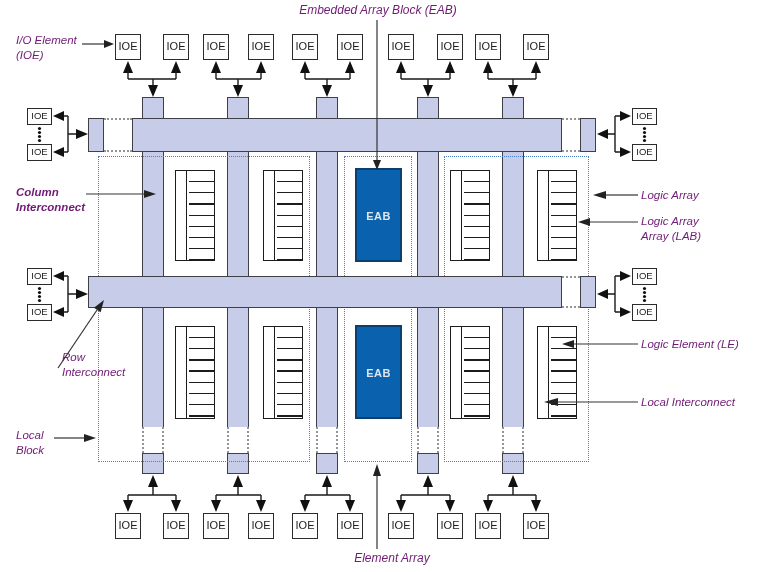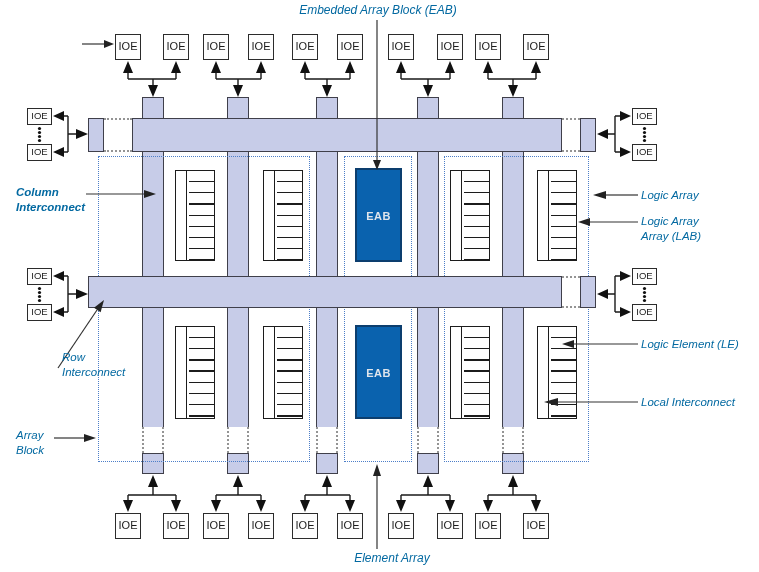--- a/index.html
+++ b/index.html
@@ -23,21 +23,21 @@
   
   .lab{position:absolute;width:40px;border:1.5px solid #1c1c1c;background:#fff;z-index:5;}
   .lab-strip{position:absolute;left:0;top:0;bottom:0;width:11px;border-right:1.5px solid #1c1c1c;}
   .lab-les{position:absolute;left:12.5px;top:0;right:0;bottom:0;
            background:repeating-linear-gradient(to bottom,transparent 0px,transparent 9.9px,#1c1c1c 9.9px,#1c1c1c 11.2px);}
   
   .eab{position:absolute;width:47px;height:94px;background:#0a62ae;border:2px solid #0c3e6e;
        color:#dfe5ec;font-size:11px;font-weight:bold;letter-spacing:.5px;text-align:center;z-index:5;}
   .eab span{display:block;margin-top:40px;}
   
-  .lbl{position:absolute;font-style:italic;font-size:11.5px;line-height:1.28;color:#0369a1;z-index:7;white-space:nowrap;}
+  .lbl{position:absolute;font-style:italic;font-size:11.5px;line-height:1.28;color:#701a75;z-index:7;white-space:nowrap;}
   .lbl span{display:block;}
   .ctr{text-align:center;}
   #overlay{position:absolute;left:0;top:0;z-index:6;pointer-events:none;}
 </style>
 </head>
 <body>
 
 <div id="canvas">
 
   <div class="bar vbar" style="left:142px;top:97px;width:22px;height:330px;"></div>
@@ -138,30 +138,34 @@
   <div class="ioe-s" style="left:27px;top:144px;">IOE</div>
   <div class="ioe-s" style="left:27px;top:268px;">IOE</div>
   <div class="ioe-s" style="left:27px;top:304px;">IOE</div>
 
   <div class="ioe-s" style="left:632px;top:108px;">IOE</div>
   <div class="ioe-s" style="left:632px;top:144px;">IOE</div>
   <div class="ioe-s" style="left:632px;top:268px;">IOE</div>
   <div class="ioe-s" style="left:632px;top:304px;">IOE</div>
 
   <div class="lbl ctr" style="left:297px;top:3px;width:162px;font-size:12px;">Embedded Array Block (EAB)</div>
+  <div class="lbl" style="left:16px;top:33px;">
+    <span>I/O Element</span>
+    <span>(IOE)</span>
+  </div>
   <div class="lbl" style="left:16px;top:185px;font-weight:bold;">
     <span>Column</span>
     <span>Interconnect</span>
   </div>
   <div class="lbl" style="left:16px;top:350px;margin-left:46px;">
     <span>Row</span>
     <span>Interconnect</span>
   </div>
   <div class="lbl" style="left:16px;top:428px;">
-    <span>Array</span>
+    <span>Local</span>
     <span>Block</span>
   </div>
   <div class="lbl" style="left:641px;top:188px;">Logic Array</div>
   <div class="lbl" style="left:641px;top:214px;">
     <span>Logic Array</span>
     <span>Array (LAB)</span>
   </div>
   <div class="lbl" style="left:641px;top:337px;font-style:italic;">Logic Element (LE)</div>
   <div class="lbl" style="left:641px;top:395px;">Local Interconnect</div>
   <div class="lbl ctr" style="left:332px;top:551px;width:120px;font-size:12px;">Element Array</div>

